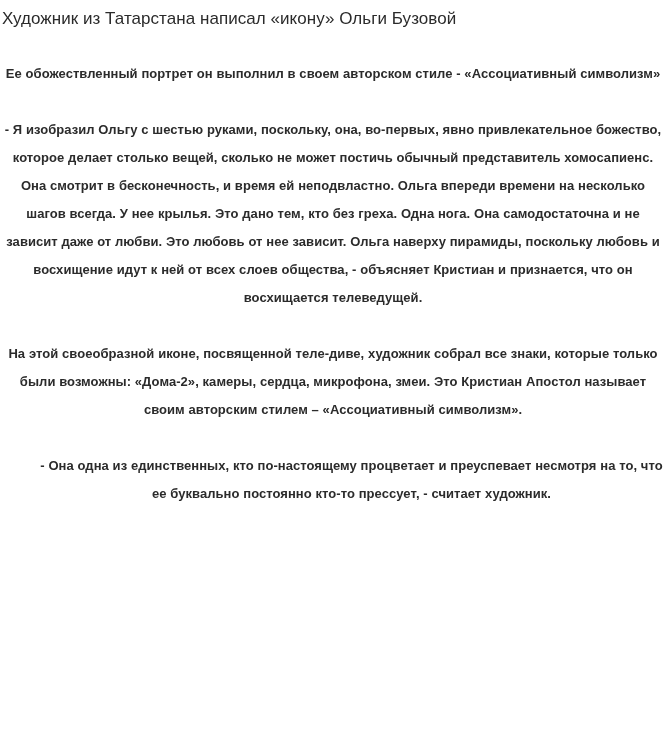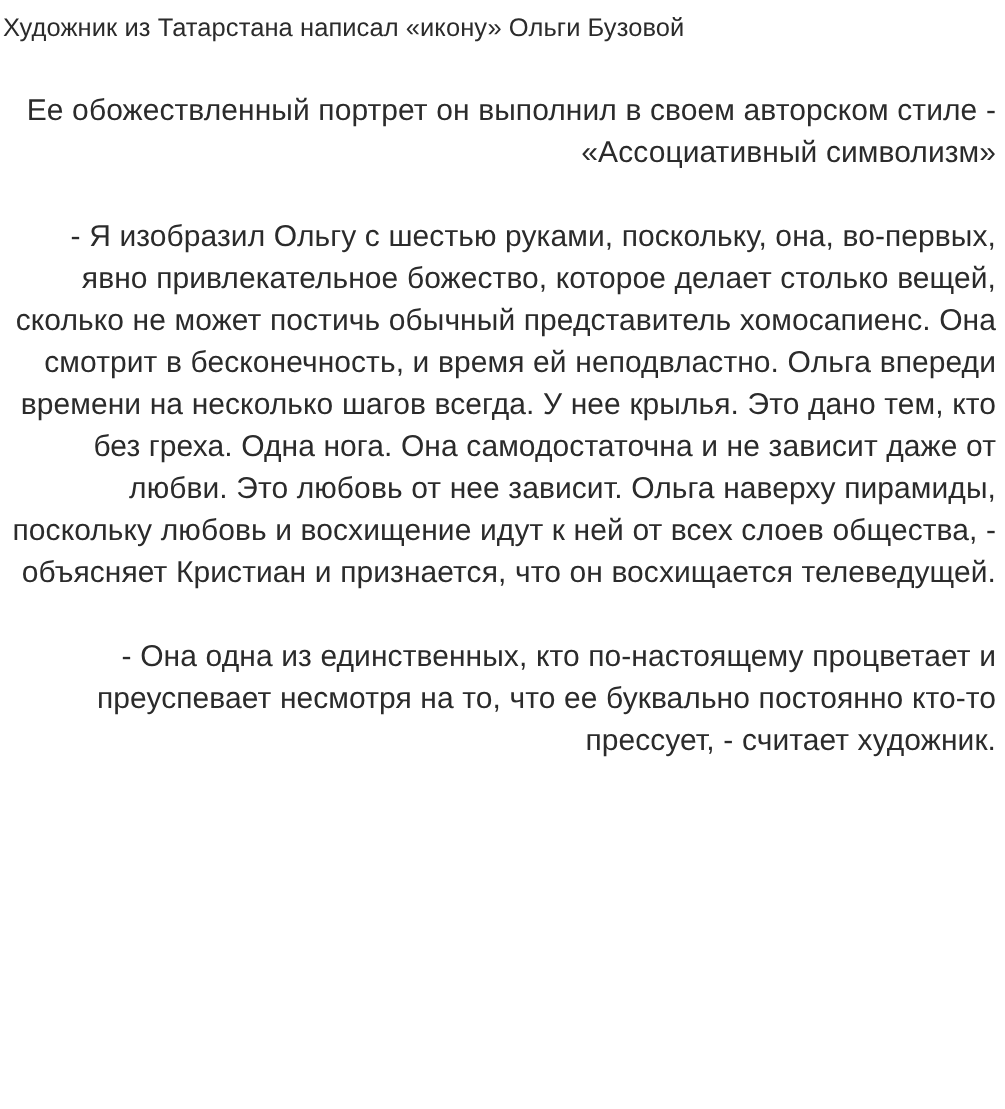--- a/index.html
+++ b/index.html
@@ -27,27 +27,27 @@
     font-weight: 400;
     color: #2b2b2b;
     margin: 0;
     padding: 5px 6px 0 2px;
     letter-spacing: 0.05px;
   }
   .article-body {
     padding: 0 6px 0 2px;
   }
   .para {
-    font-size: 20px;
+    font-size: 13px;
     line-height: 28px;
-    font-weight: 400;
+    font-weight: 700;
     color: #2b2b2b;
     margin: 0 0 28px 0;
     letter-spacing: 0.05px;
-    text-align: right;
+    text-align: center;
     word-spacing: 0.1px;
   }
   .para.lead {
     margin-top: 27px;
   }
   .para:last-child {
     margin-bottom: 0;
     margin-left: 37px;
   }
 </style>
@@ -58,17 +58,18 @@
 
   <h1 class="article-title">Художник из Татарстана написал «икону» Ольги Бузовой</h1>
 
   <div class="article-body">
 
     <p class="para lead">Ее обожествленный портрет он выполнил в своем авторском стиле - «Ассоциативный символизм»</p>
 
 
     <p class="para">- Я изобразил Ольгу с шестью руками, поскольку, она, во-первых, явно привлекательное божество, которое делает столько вещей, сколько не может постичь обычный представитель хомосапиенс. Она смотрит в бесконечность, и время ей неподвластно. Ольга впереди времени на несколько шагов всегда. У нее крылья. Это дано тем, кто без греха. Одна нога. Она самодостаточна и не зависит даже от любви. Это любовь от нее зависит. Ольга наверху пирамиды, поскольку любовь и восхищение идут к ней от всех слоев общества, - объясняет Кристиан и признается, что он восхищается телеведущей.</p>
 
+    <p class="para">На этой своеобразной иконе, посвященной теле-диве, художник собрал все знаки, которые только были возможны: «Дома-2», камеры, сердца, микрофона, змеи. Это Кристиан Апостол называет своим авторским стилем – «Ассоциативный символизм».</p>
 
     <p class="para">- Она одна из единственных, кто по-настоящему процветает и преуспевает несмотря на то, что ее буквально постоянно кто-то прессует, - считает художник.</p>
 
   </div>
 </article>
 
 </body></html>

